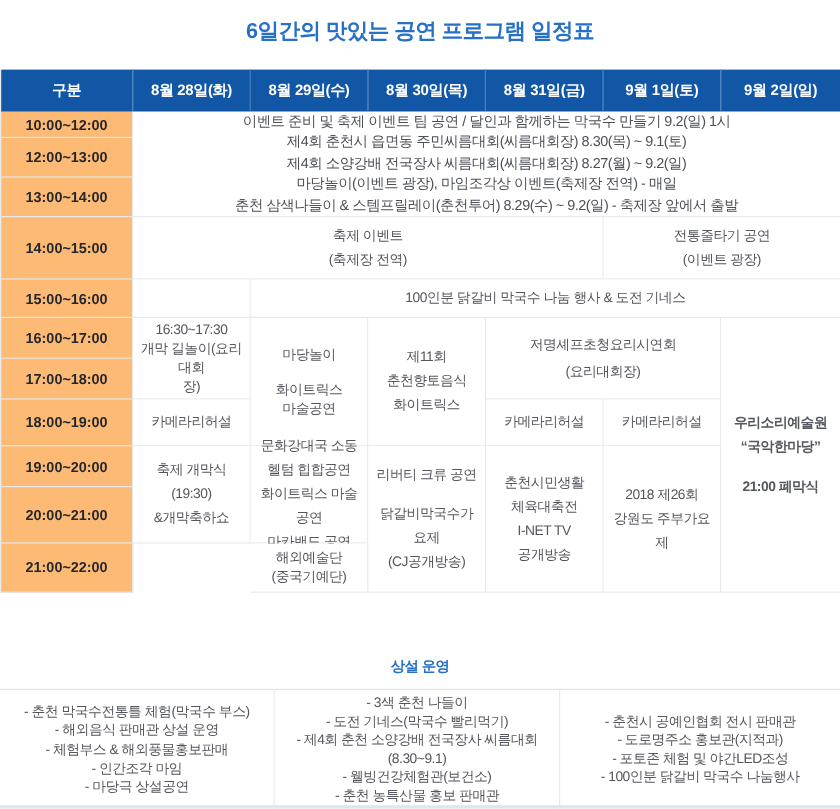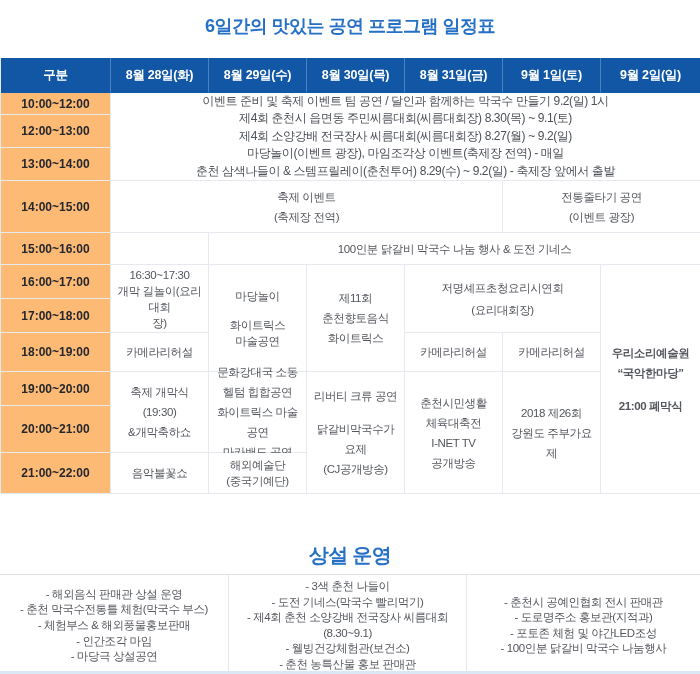--- a/index.html
+++ b/index.html
@@ -34,22 +34,22 @@
     border-right:1px solid #4a82bf; border-bottom:1px solid #1157a5;
   }
   .cell.head .ln { font-size:12.5px; letter-spacing:-0.3px; }
   .cell.time { background:#fdba74; }
   .cell.time .ln { font-size:12px; font-weight:bold; color:#24272e; letter-spacing:0; }
   .cell.big .ln { line-height:17.5px; font-size:12px; color:#4c5057; }
   .cell.lh20 .ln { line-height:20px; }
   .cell.lh22 .ln { line-height:22px; }
   .section-title {
     margin-top:50px; text-align:center;
-    font-size:20px; font-weight:bold; color:#2671c5;
-    letter-spacing:-0.5px; line-height:22px;font-family:Liberation Serif, serif;
+    font-size:12px; font-weight:bold; color:#2671c5;
+    letter-spacing:-0.5px; line-height:22px;
   }
   .permanent {
     margin-top:8px; width:700px; height:96px;
     display:grid; grid-template-columns:229px 238px 233px;
     border-top:1px solid #dfe2e6; border-bottom:1px solid #dfe2e6;
   }
   .perm-col {
     display:flex; flex-direction:column; justify-content:center; align-items:center;
     text-align:center; border-right:1px solid #e3e6ea; padding:4px 4px; background:#ffffff;
   }
@@ -190,35 +190,32 @@
     <div class="cell lh20" style="grid-area: 10 / 5 / span 3;">
       <div class="ln">춘천시민생활</div>
       <div class="ln">체육대축전</div>
       <div class="ln">I-NET TV</div>
       <div class="ln">공개방송</div>
     </div>
     <div class="cell lh20" style="grid-area: 10 / 6 / span 3;">
       <div class="ln">2018 제26회</div>
       <div class="ln">강원도 주부가요제</div>
     </div>
-    <div class="cell" style="grid-area: 12 / 2;">
-      <div class="ln">음악불꽃쇼</div>
-    </div>
     <div class="cell" style="grid-area: 12 / 3;">
       <div class="ln">해외예술단</div>
       <div class="ln">(중국기예단)</div>
     </div>
   </div>
 
 <div class="section-title">상설 운영</div>
 
 <div class="permanent">
   <div class="perm-col">
+      <div class="bln">- 춘천 막국수전통틀 체험(막국수 부스)</div>
       <div class="bln">- 해외음식 판매관 상설 운영</div>
-      <div class="bln">- 춘천 막국수전통틀 체험(막국수 부스)</div>
       <div class="bln">- 체험부스 &amp; 해외풍물홍보판매</div>
       <div class="bln">- 인간조각 마임</div>
       <div class="bln">- 마당극 상설공연</div>
     </div>
   <div class="perm-col">
       <div class="bln">- 3색 춘천 나들이</div>
       <div class="bln">- 도전 기네스(막국수 빨리먹기)</div>
       <div class="bln">- 제4회 춘천 소양강배 전국장사 씨름대회(8.30~9.1)</div>
       <div class="bln">- 웰빙건강체험관(보건소)</div>
       <div class="bln">- 춘천 농특산물 홍보 판매관</div>

